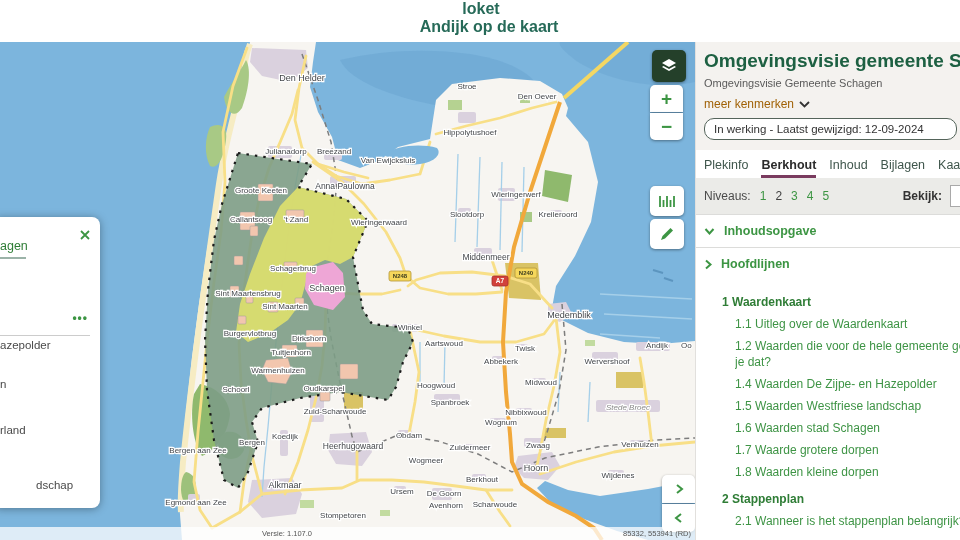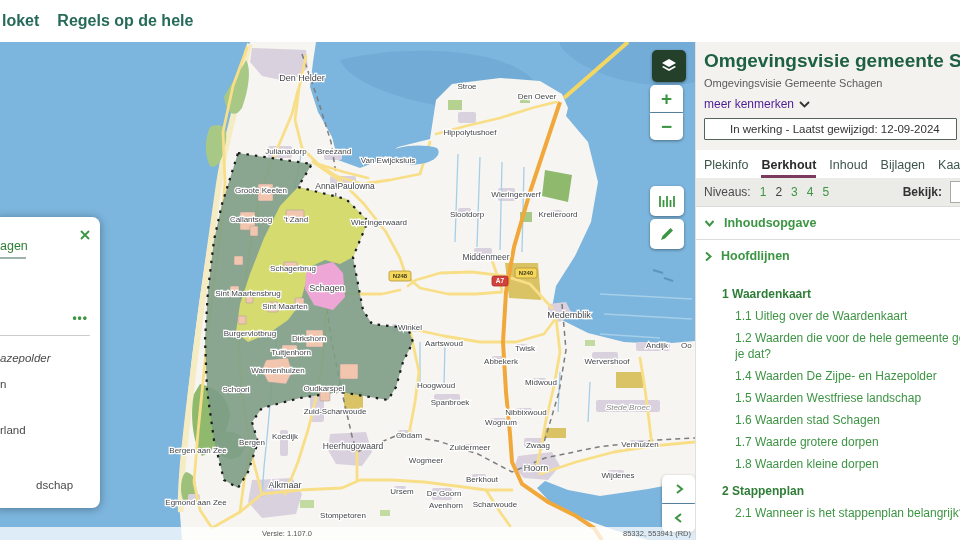--- a/index.html
+++ b/index.html
@@ -1,20 +1,20 @@
 <!DOCTYPE html>
 <html><head>
 <meta charset="utf-8">
 <style>
   * { margin:0; padding:0; box-sizing:border-box; }
   body { width:960px; height:540px; overflow:hidden; font-family:"Liberation Sans", sans-serif; background:#fff; }
   .screen { position:relative; width:960px; height:540px; }
 
   
-  .top-header { position:absolute; left:0; top:0; width:960px; height:42px; background:#fff; display:flex; align-items:center; }
+  .top-header { position:absolute; left:0; top:0; width:960px; height:42px; background:#fff; display:flex; align-items:center;flex-direction:column; }
   .brand-frag { color:#266a58; font-size:16px; font-weight:700; margin-left:2px; }
   .nav-item { color:#266a58; font-size:16px; font-weight:700; margin-left:18px; }
 
   
   .map-area { position:absolute; left:0; top:42px; width:695px; height:498px; background:#7cb5dd; overflow:hidden; }
   .map-area svg.basemap { position:absolute; left:0; top:0; }
   .maplabel { fill:#43464a; paint-order:stroke; stroke:#ffffff; stroke-width:2.4px; font-family:"Liberation Sans",sans-serif; }
   .maplabel.it { font-style:italic; fill:#8a8a8a; }
   .shield-n { fill:#f6d75b; stroke:#b49537; stroke-width:0.8; }
   .shield-n-t { fill:#3c3c1e; font-size:6px; font-weight:700; }
@@ -37,52 +37,52 @@
   .attr-coords { margin-left:auto; margin-right:4px; }
 
   
   .legend-card { position:absolute; left:-4px; top:175px; width:104px; height:291px; background:#fff; border-radius:0 8px 8px 0; box-shadow:0 1px 8px rgba(0,0,0,.35); }
   .legend-title { position:absolute; left:4px; top:22px; color:#2f7d36; font-size:12.5px; }
   .legend-title-underline { position:absolute; left:0; top:40px; width:30px; border-bottom:2px solid #9bb3a8; }
   .legend-close { position:absolute; right:9px; top:10px; width:12px; height:12px; cursor:pointer; }
   .legend-menu { position:absolute; right:12px; top:94px; color:#3c9543; font-size:12px; letter-spacing:1px; font-weight:700; cursor:pointer; }
   .legend-divider { position:absolute; left:0; top:118px; width:94px; border-bottom:1px solid #ccc; }
   .legend-item { position:absolute; left:4px; color:#4a4a4a; font-size:11.5px; }
-  .li-0 { top:135px;font-style:italic; } .li-1 { top:161px; } .li-2 { top:207px; } .li-3 { top:262px;padding-left:36px; }
+  .li-0 { top:122px; } .li-1 { top:161px; } .li-2 { top:207px; } .li-3 { top:262px;padding-left:36px; }
 
   
   .panel { position:absolute; left:695px; top:42px; width:265px; height:498px; background:#fff; overflow:hidden; border-left:1px solid #e2e0dd; }
   .panel-header { background:#f4f2ef; padding:8px 0 10px 8px; }
   .doc-title { color:#1d6042; font-size:19px; font-weight:700; white-space:nowrap; overflow:hidden; }
   .breadcrumb { margin-top:5px; font-size:11px; color:#5a5a5a; display:flex; gap:3px; white-space:nowrap; }
-  .more-row { margin-top:8px; font-size:12px; color:#4c1d95; display:flex; align-items:center; gap:5px; cursor:pointer; }
-  .status-box { margin-top:7px; margin-right:3px; border:1px solid #54645a; border-radius:1px; background:#fff; font-size:11.5px; color:#333; padding:4px 0 4px 25px; white-space:nowrap; overflow:hidden; }
+  .more-row { margin-top:8px; font-size:12px; color:#a16207; display:flex; align-items:center; gap:5px; cursor:pointer; }
+  .status-box { margin-top:7px; margin-right:3px; border:1px solid #54645a; border-radius:10px; background:#fff; font-size:11.5px; color:#333; padding:4px 0 4px 9px; white-space:nowrap; overflow:hidden; }
   .tabs-row { display:flex; gap:13px; padding:8px 0 0 8px; background:#fff; height:28px; }
   .tab { font-size:12.5px; color:#3f564c; cursor:pointer; padding-bottom:6px; white-space:nowrap; }
   .tab.active { color:#2b2b2b; font-weight:700; border-bottom:3px solid #7a3b5f; }
-  .niveaus-row { background:#ebebe8; height:28px; display:flex; align-items:center; padding:0 0 0 8px; font-size:12px; color:#4a4a4a; position:relative; }
+  .niveaus-row { background:#ebebe8; height:36px; display:flex; align-items:center; padding:0 0 0 8px; font-size:12px; color:#4a4a4a; position:relative; }
   .lvl { margin-left:9px; color:#3c9543; cursor:pointer; }
   .lvl.current { color:#3f3f3f; cursor:default; }
   .view-label { margin-left:auto; font-weight:700; color:#333; }
   .view-select { width:10px; height:22px; background:#fff; border:1px solid #a9a9a9; border-right:0; margin-left:8px; }
   .section-row { display:flex; align-items:center; gap:9px; padding:9px 8px; border-top:1px solid #dcdcda; color:#3c9543; font-size:12.5px; font-weight:700; cursor:pointer; }
   .toc { padding:2px 0 0 26px; }
   .toc-heading { color:#2f7d36; font-size:12px; font-weight:700; margin-top:13px; cursor:pointer; }
   .toc-item { color:#3e9445; font-size:12px; margin-top:8px; cursor:pointer; white-space:nowrap; overflow:hidden; }
   .toc-item .wrap2 { display:block; white-space:normal; margin-top:2px; }
   .toc-sub { padding-left:13px; }
 </style>
 </head>
 <body>
 
 <div class="screen">
 
   <header class="top-header">
     <span class="brand-frag">loket</span>
-    <span class="nav-item">Regels op de hele</span>
+    <span class="nav-item">Andijk op de kaart</span>
   </header>
 
   <div class="map-area">
     <svg class="basemap" width="695" height="498" viewBox="0 0 695 498">
 
       <rect x="0" y="0" width="695" height="498" fill="#7cb5dd"></rect>
 
       <path d="M340,18 C380,8 430,6 470,12 C520,20 545,40 538,58 C520,75 470,70 430,62 C395,55 350,40 340,18 Z" fill="#6ea8d3" opacity=".7"></path>
       <path d="M560,0 L695,0 L695,40 C650,50 600,35 575,18 C565,10 558,4 560,0 Z" fill="#6ea8d3" opacity=".6"></path>
 

